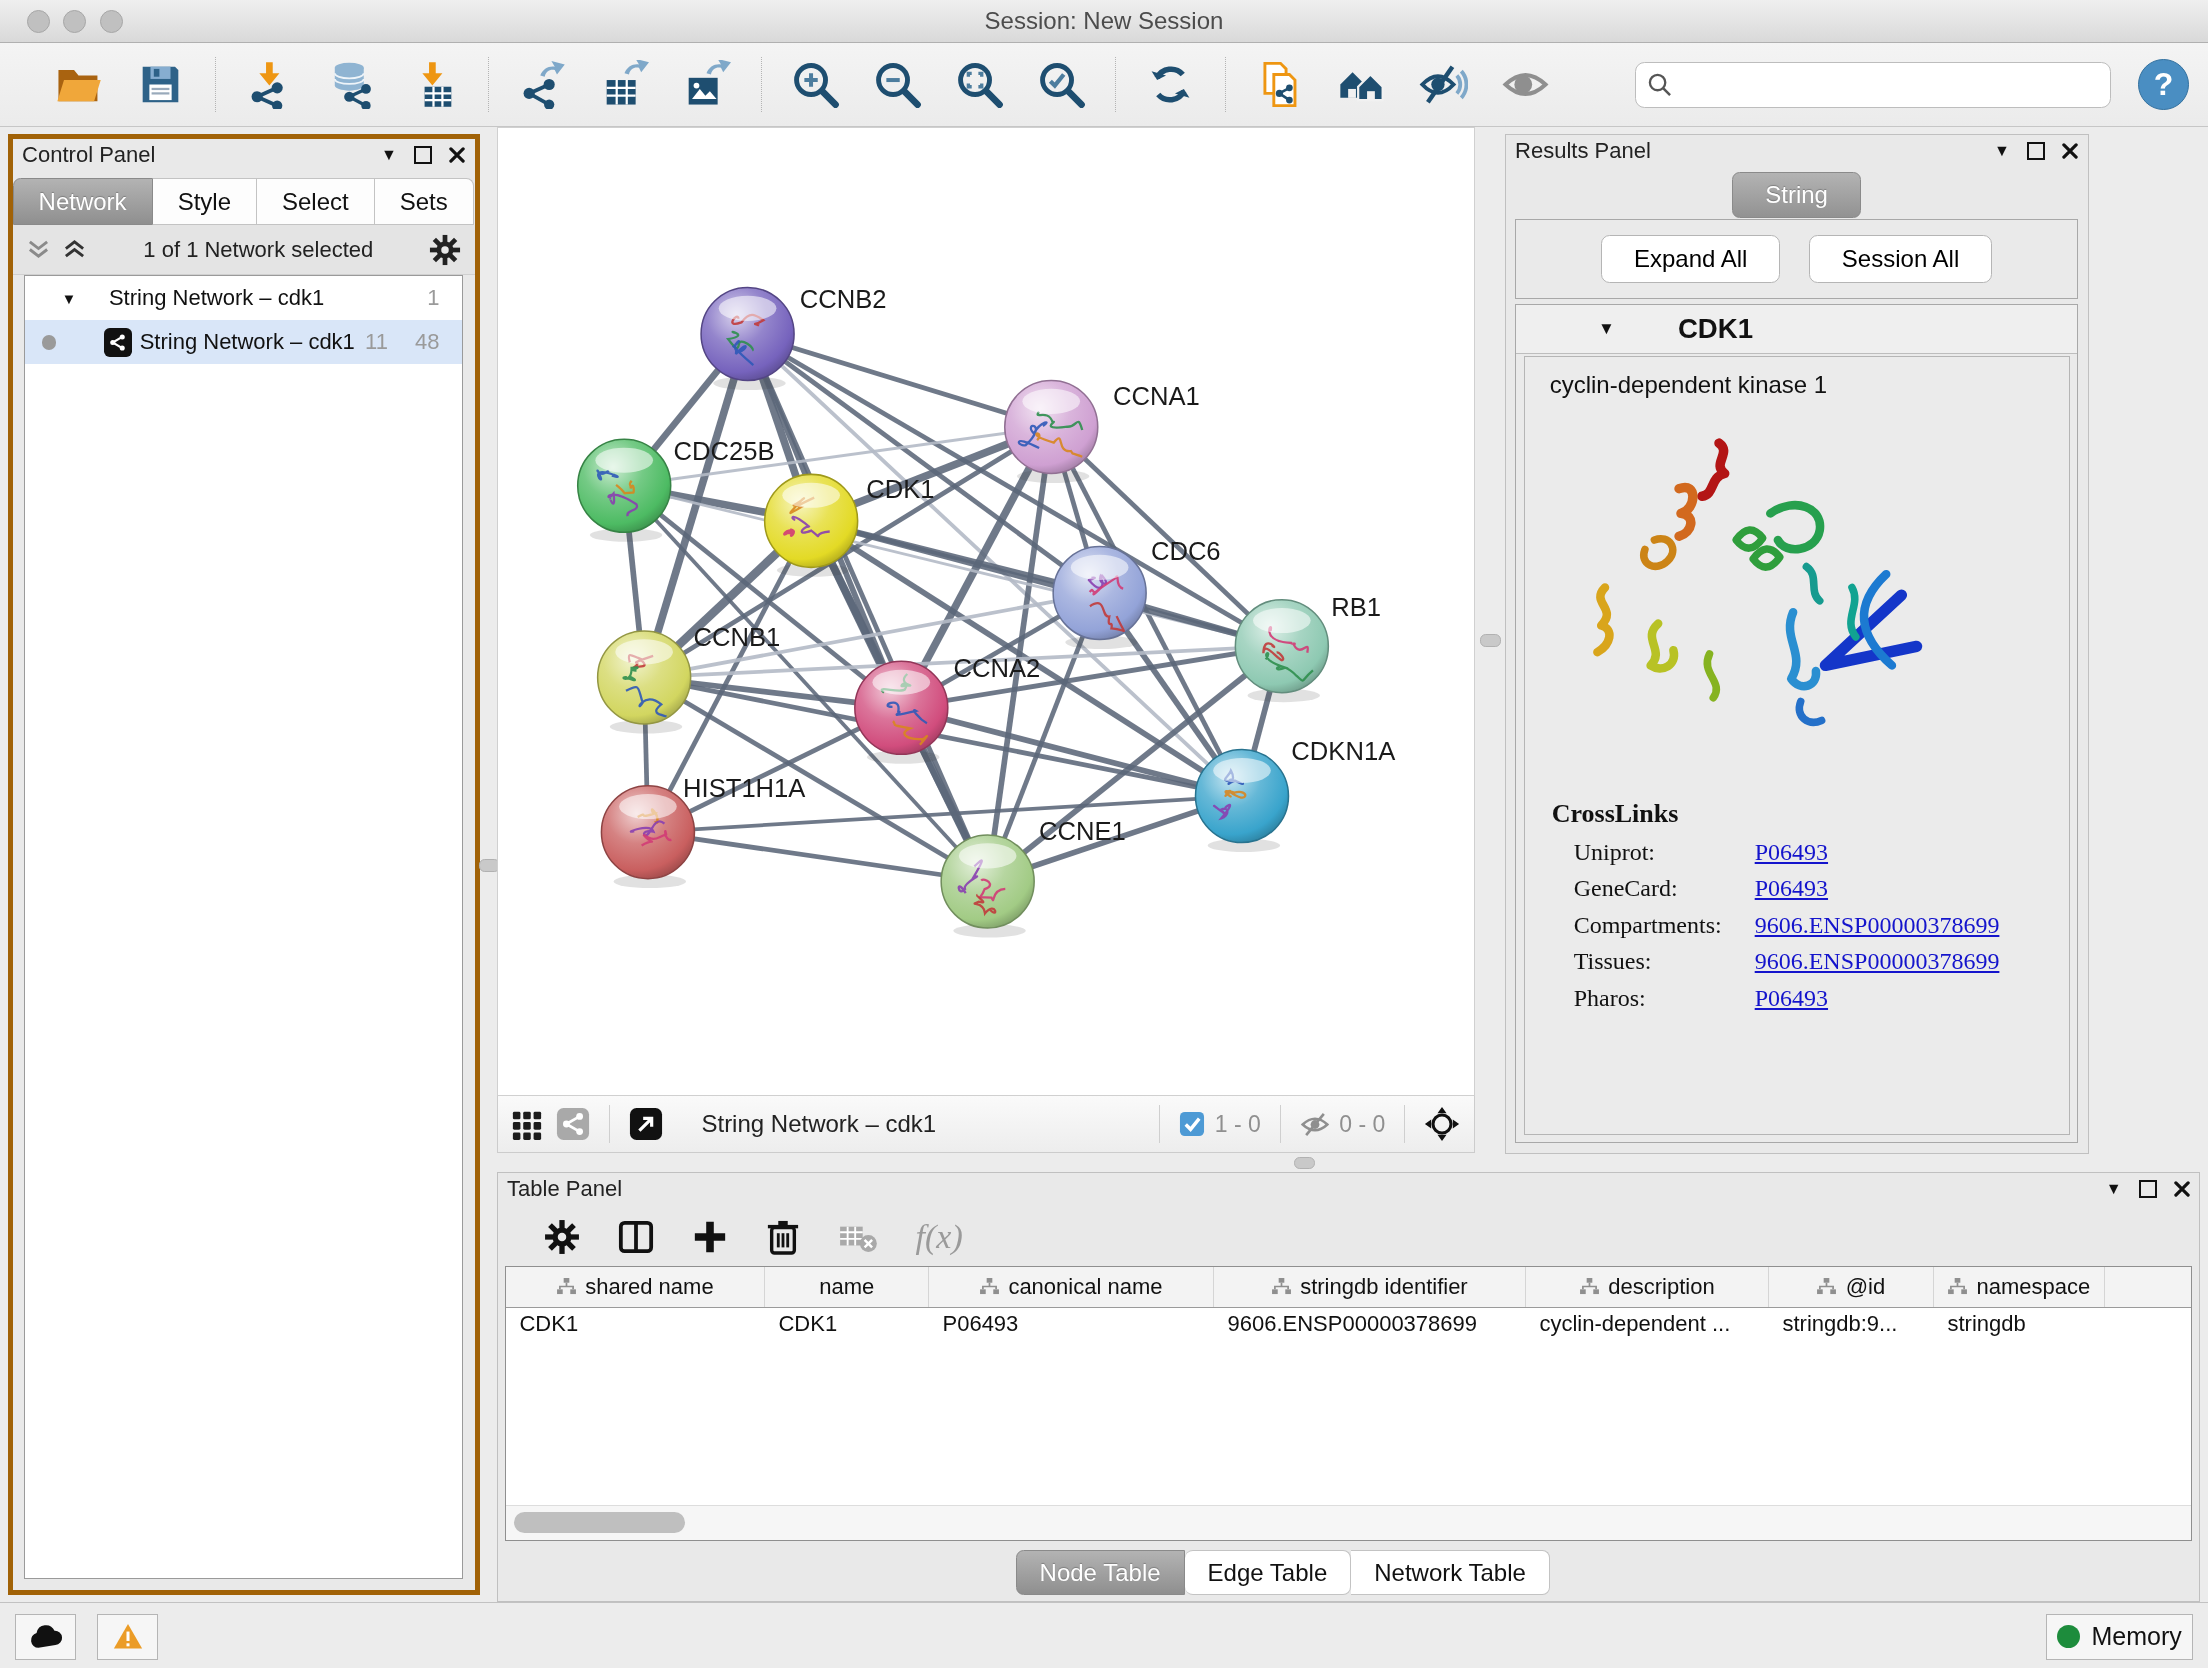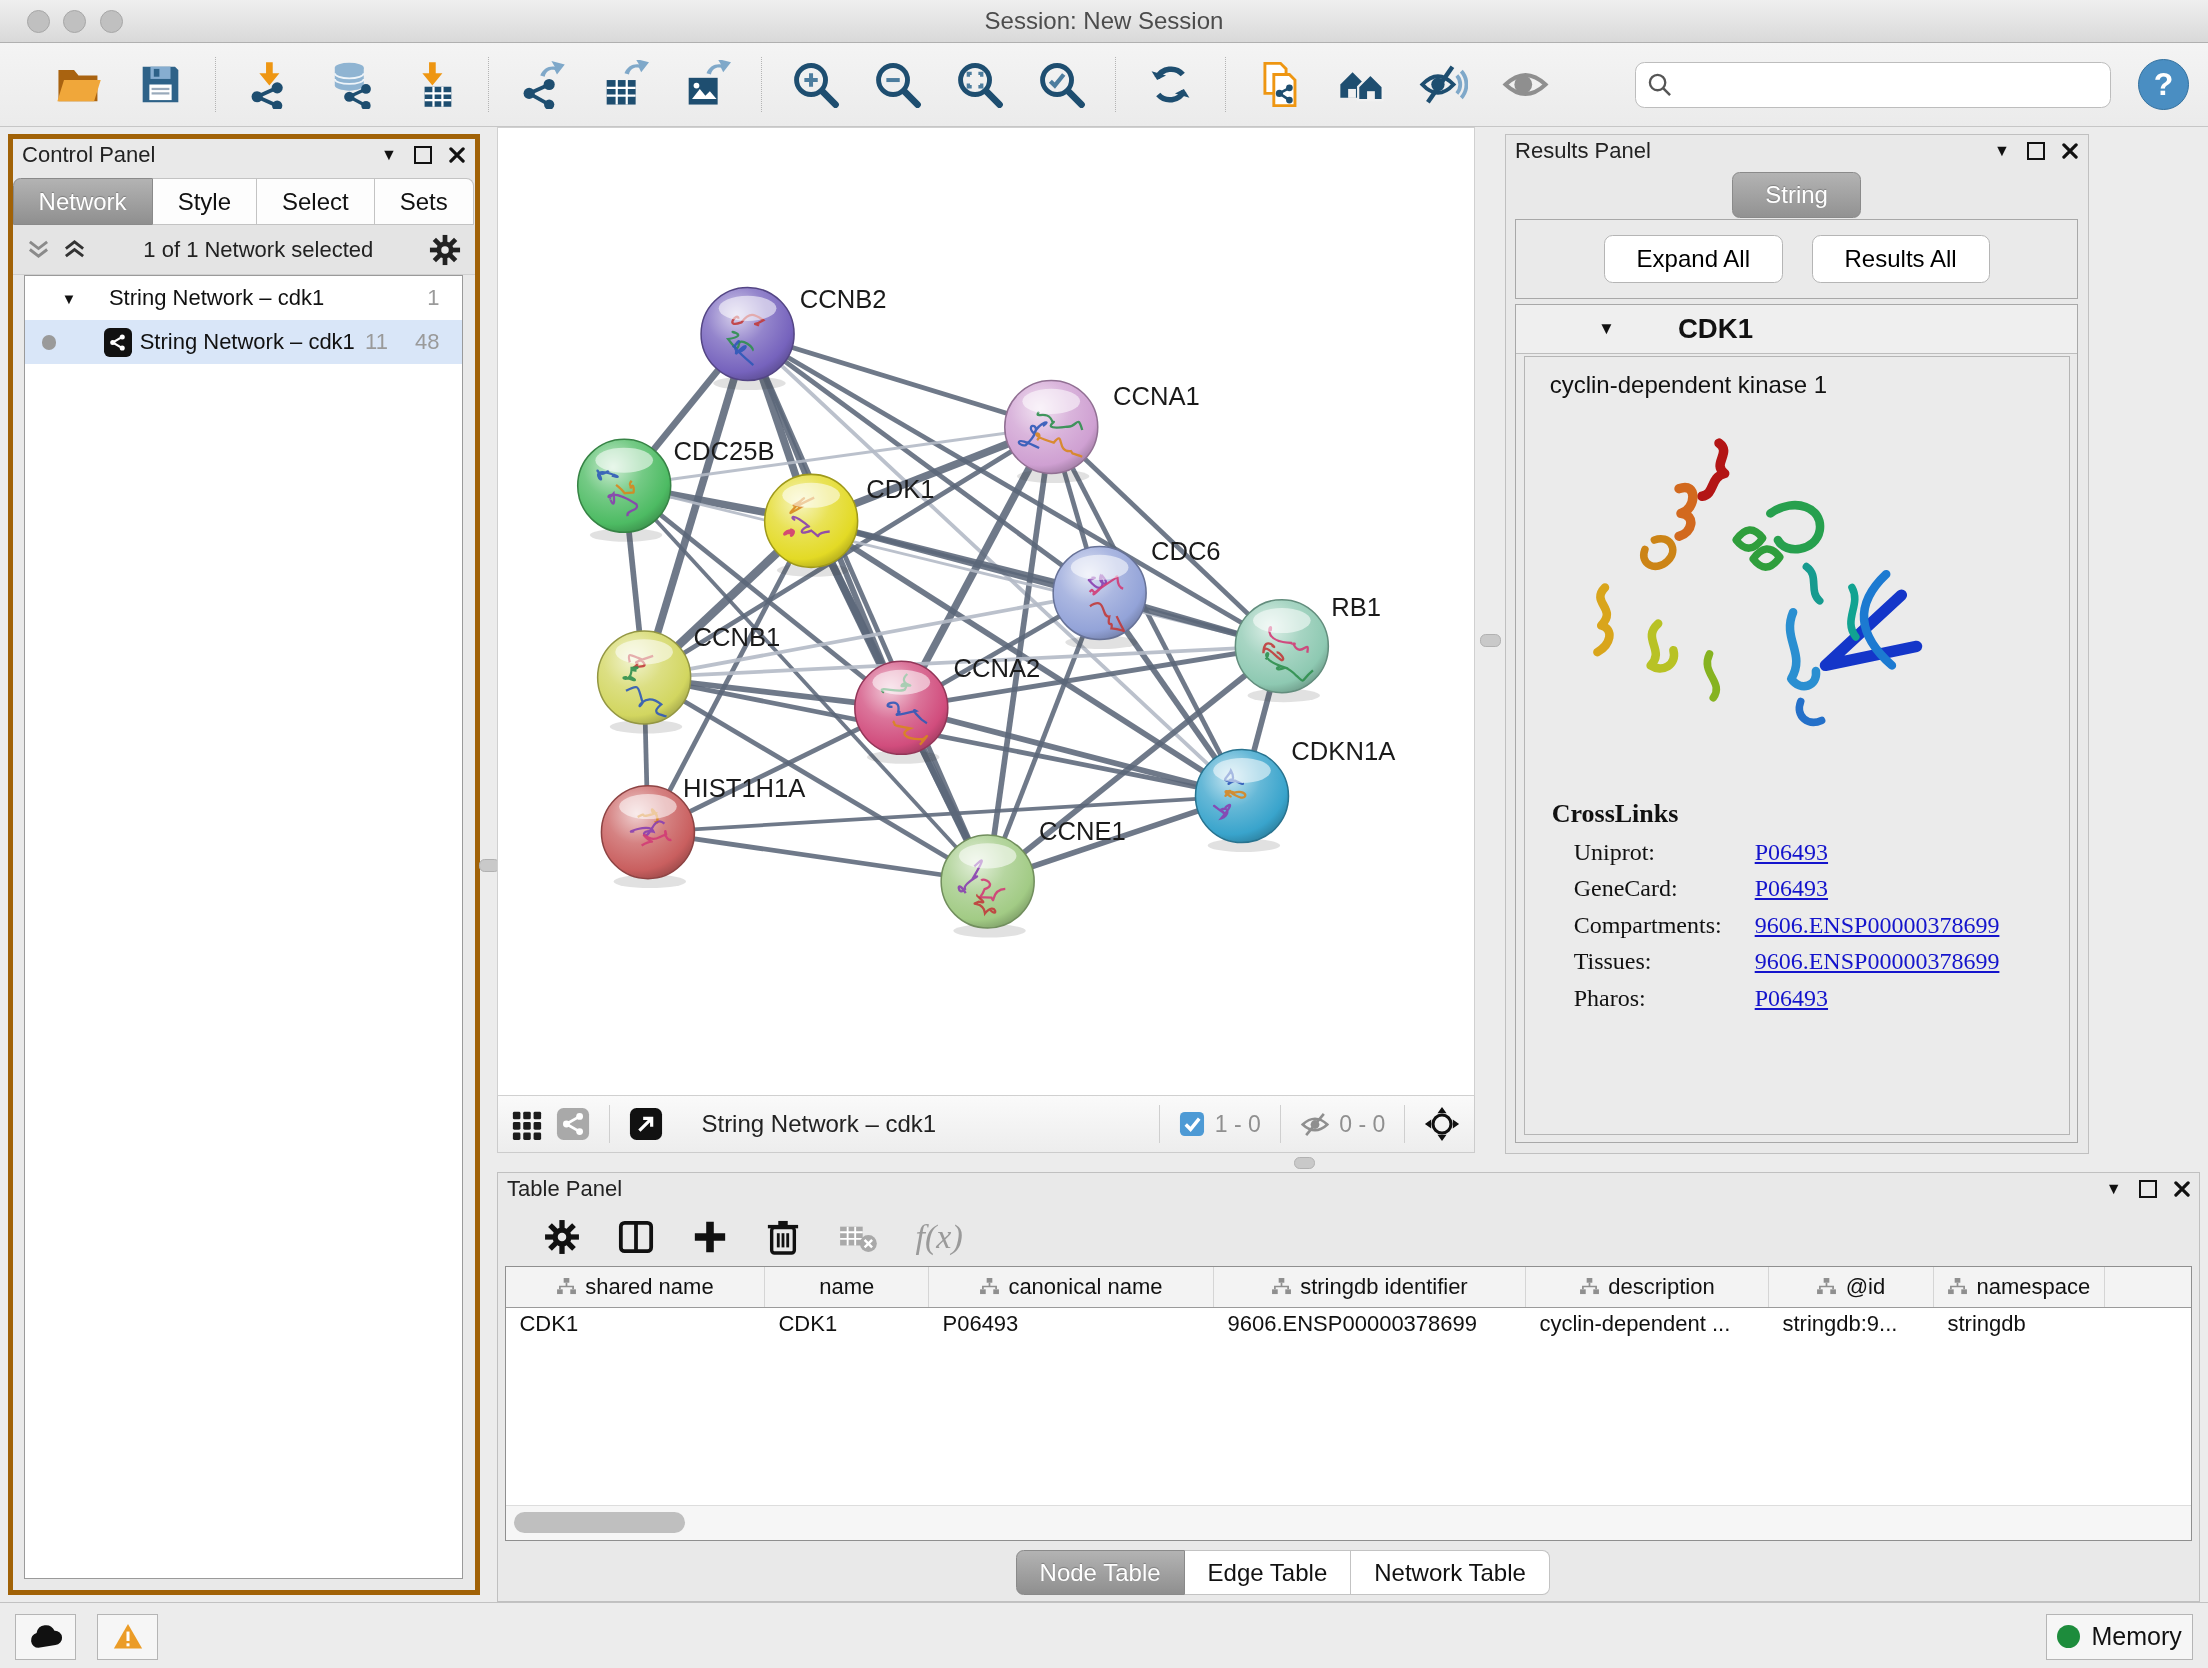--- a/index.html
+++ b/index.html
@@ -89,21 +89,21 @@
   .tp-toolbar svg{display:block;}
   .tablebox{margin:0 7.6px;border:1.9px solid #8f8f8f;background:#fff;flex:1;display:flex;flex-direction:column;overflow:hidden;}
   .thead{display:flex;background:#f3f3f3;border-bottom:1.9px solid #9a9a9a;height:40px;flex:none;}
   .th{display:flex;align-items:center;justify-content:center;gap:9.5px;font-size:22px;color:#111;border-right:1px solid #d5d5d5;box-sizing:border-box;flex:none;overflow:hidden;white-space:nowrap;}
   .trow{display:flex;height:32px;align-items:center;flex:none;}
   .td{font-size:22px;padding-left:13.3px;box-sizing:border-box;flex:none;overflow:hidden;white-space:nowrap;}
   .tbody-fill{flex:1;background:#fff;}
   .hscroll{height:34px;background:#f6f6f6;border-top:1px solid #ddd;position:relative;flex:none;}
   .hscroll .thumb{position:absolute;left:7.6px;top:6.7px;width:171px;height:21px;border-radius:10.5px;background:#bfbfbf;}
   .table-tabs{display:flex;margin:9.5px 0 5.7px 518px;}
-  .ttab{font-size:24px;padding:7.6px 23px;background:#fff;border:1px solid #c3c3c3;border-left:none;border-radius:0;}
+  .ttab{font-size:24px;padding:7.6px 23px;background:#fff;border:1px solid #c3c3c3;border-left:none;border-radius:8px;}
   .ttab:first-child{border-left:1px solid #c3c3c3;border-radius:7.6px 0 0 7.6px;}
   .ttab:last-child{border-radius:0 7.6px 7.6px 0;}
   .ttab.active{background:linear-gradient(#b3b3b3,#8f8f8f);color:#fff;text-shadow:0 -1px 1px rgba(0,0,0,.25);border-color:#8a8a8a;}
   
   .results-panel{width:584px;margin:6.7px 7.6px 0 0;background:#e9e9e9;border:1px solid #c0c0c0;display:flex;flex-direction:column;box-sizing:border-box;height:1020px;}
   .rp-tabrow{display:flex;justify-content:center;margin-top:5.7px;text-align:right;}
   .rp-tab{font-size:24px;padding:7.6px 32px;background:linear-gradient(#b3b3b3,#929292);color:#fff;
     text-shadow:0 -1px 1px rgba(0,0,0,.25);border:1px solid #8a8a8a;border-radius:7.6px;}
   .rp-box1{margin:1.9px 9.5px 0 9.5px;border:1px solid #a8a8a8;padding:15px 0;display:flex;justify-content:center;gap:28.5px;background:#eaeaea;}
   .rbtn{font-size:24px;background:#fff;border:1px solid #b5b5b5;border-radius:8.6px;padding:8.6px 32px;}
@@ -665,21 +665,21 @@
             <svg width="16" height="16" viewBox="0 0 17 17">
               <path d="M2 2l13 13M15 2L2 15" stroke="#111" stroke-width="3.4" stroke-linecap="round"></path>
             </svg>
           </span>
         </div>
         <div class="rp-tabrow">
           <span class="rp-tab">String</span>
         </div>
         <div class="rp-box1">
           <button class="rbtn">Expand All</button>
-          <button class="rbtn">Results All</button>
+          <button class="rbtn">Session All</button>
         </div>
         <div class="rp-box2">
           <div class="gene-head">
             <span class="tri">▼</span>
             <span class="gene-name">CDK1</span>
           </div>
           <div class="gene-body">
             <div class="gene-desc">cyclin-dependent kinase 1</div>
             <svg class="protein-fig" width="380" height="342" viewBox="0 0 400 360">
               <g fill="none" stroke-linecap="round" stroke-linejoin="round">

